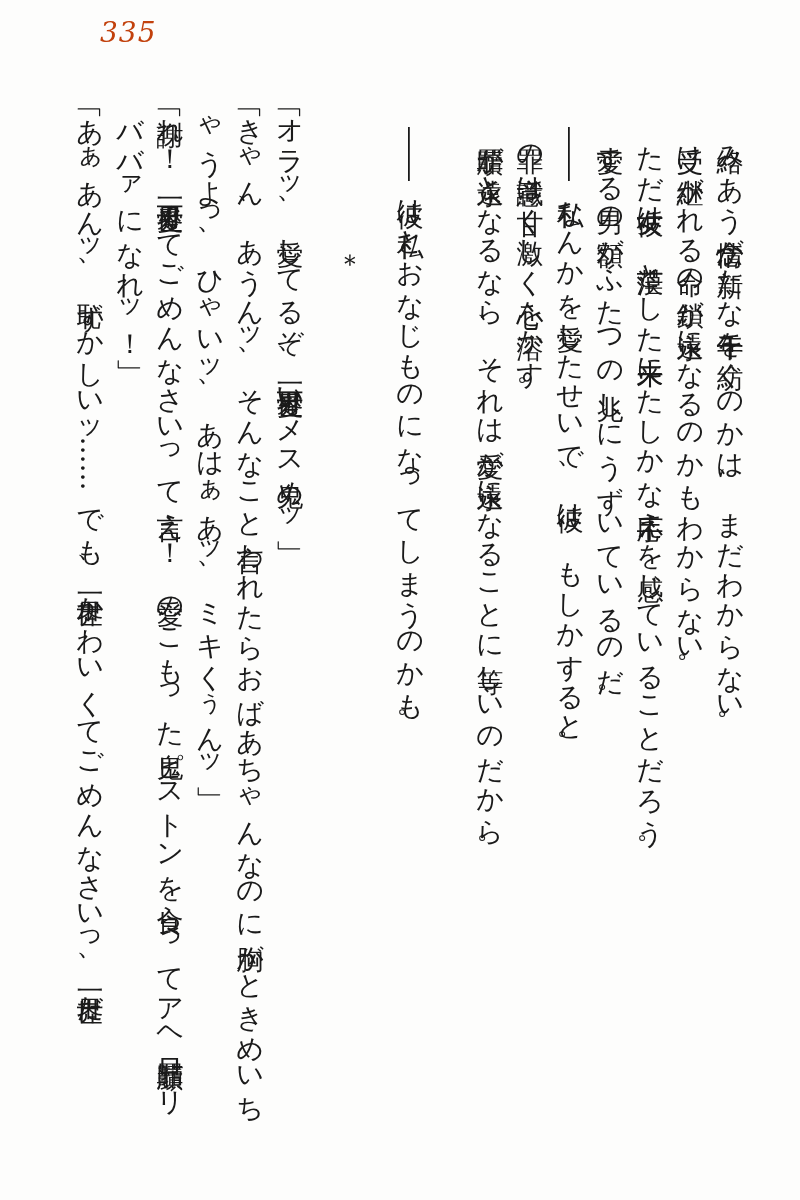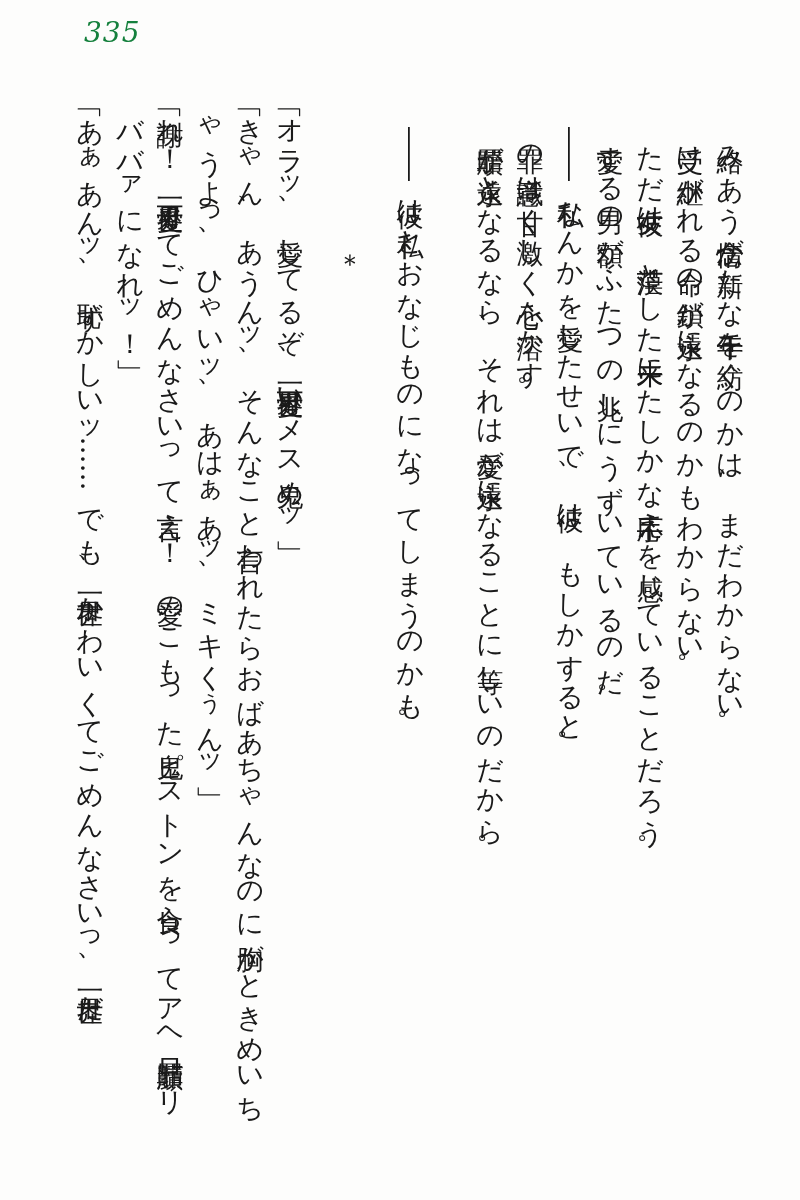--- a/index.html
+++ b/index.html
@@ -13,25 +13,25 @@
   .page {
     position: relative;
     width: 800px;
     height: 1200px;
     background: #fdfdfc;
     overflow: hidden;
   }
   .page-number {
     position: absolute;
     top: 16px;
-    left: 84px;
+    left: 100px;
     font-size: 28px;
     font-style: italic;
     letter-spacing: 1px;
-    color: #15803d;
+    color: #c2410c;
     font-family: "DejaVu Serif", "Liberation Serif", serif;
   }
   .page-text {
     position: absolute;
     top: 100px;
     right: 50px;
     height: 1026px;
     writing-mode: vertical-rl;
     text-orientation: mixed;
     line-break: loose;

